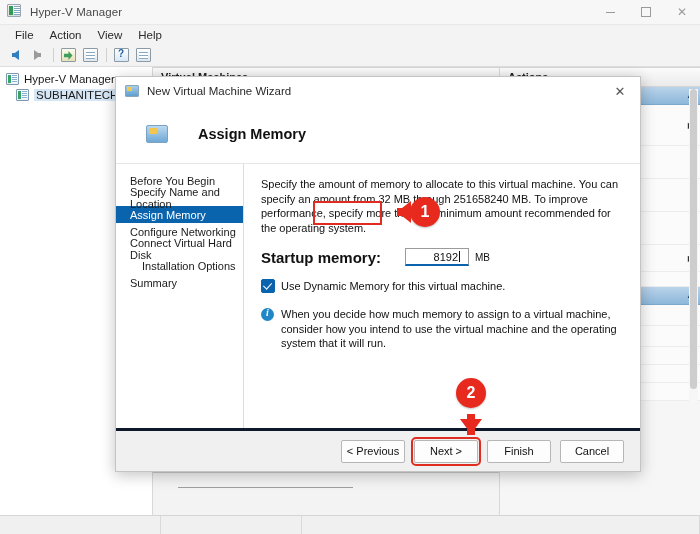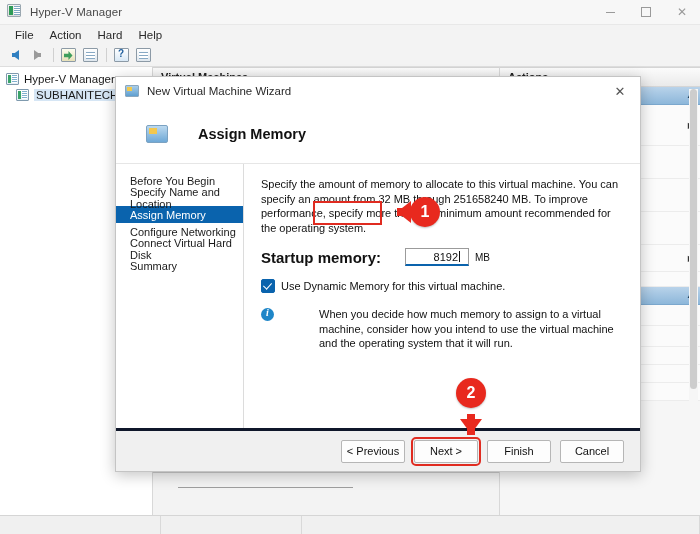--- a/index.html
+++ b/index.html
@@ -324,21 +324,21 @@
   #dyn-row { display: flex; align-items: center; margin-top: 13px; }
   #dyn-check {
     width: 12px; height: 12px; background: #0a63ad; border: 1px solid #0a63ad;
     border-radius: 2px; position: relative; flex: none; margin-right: 6px;
   }
   #dyn-check::after {
     content:""; position:absolute; left:3px; top:1px; width:4px; height:7px;
     border: solid #fff; border-width: 0 1.6px 1.6px 0; transform: rotate(42deg);
   }
   #dyn-label { font-size: 11px; color:#111; }
-  #info-row { display: flex; margin-top: 14px; gap: 38px; }
+  #info-row { display: flex; margin-top: 14px; }
   #info-icon {
     width: 13px; height: 13px; border-radius: 50%; background: #1f86c8;
     flex: none; margin-right: 7px; position: relative; margin-top: 1px;
   }
   #info-icon::after {
     content:"i"; position:absolute; left:0; right:0; top:-1px; text-align:center;
     color:#fff; font-size:10px; font-weight:bold; font-style:italic;
     font-family:"Liberation Serif", serif;
   }
   #info-text { font-size: 11px; line-height: 14.5px; color:#111; }
@@ -417,21 +417,21 @@
         </div>
       <div class="win-btn">
           <span class="glyph-close">✕</span>
         </div>
     </div>
   </div>
 
   <div id="menu-bar">
     <div class="menu-item">File</div>
     <div class="menu-item">Action</div>
-    <div class="menu-item">Hard</div>
+    <div class="menu-item">View</div>
     <div class="menu-item">Help</div>
   </div>
 
   <div id="toolbar">
     <div class="tb-icon">
         <span class="arrow-l"></span>
       </div>
     <div class="tb-icon">
         <span class="arrow-r"></span>
       </div>
@@ -546,20 +546,21 @@
   </div>
 
   <div id="wiz-content">
 
     <div id="wiz-nav">
       <div class="nav-item">Before You Begin</div>
       <div class="nav-item">Specify Name and Location</div>
       <div class="nav-item active">Assign Memory</div>
       <div class="nav-item">Configure Networking</div>
       <div class="nav-item">Connect Virtual Hard Disk</div>
+      <div class="nav-item indent">Installation Options</div>
       <div class="nav-item">Summary</div>
     </div>
 
     <div id="wiz-main">
       <div id="intro-text">Specify the amount of memory to allocate to this virtual machine. You can specify an amount from 32 MB through 251658240 MB. To improve performance, specify more than the minimum amount recommended for the operating system.</div>
 
       <div id="mem-row">
         <span id="mem-label">Startup memory:</span>
         <div id="mem-input-wrap">
           <input id="mem-input" type="text" value="8192" style="">

